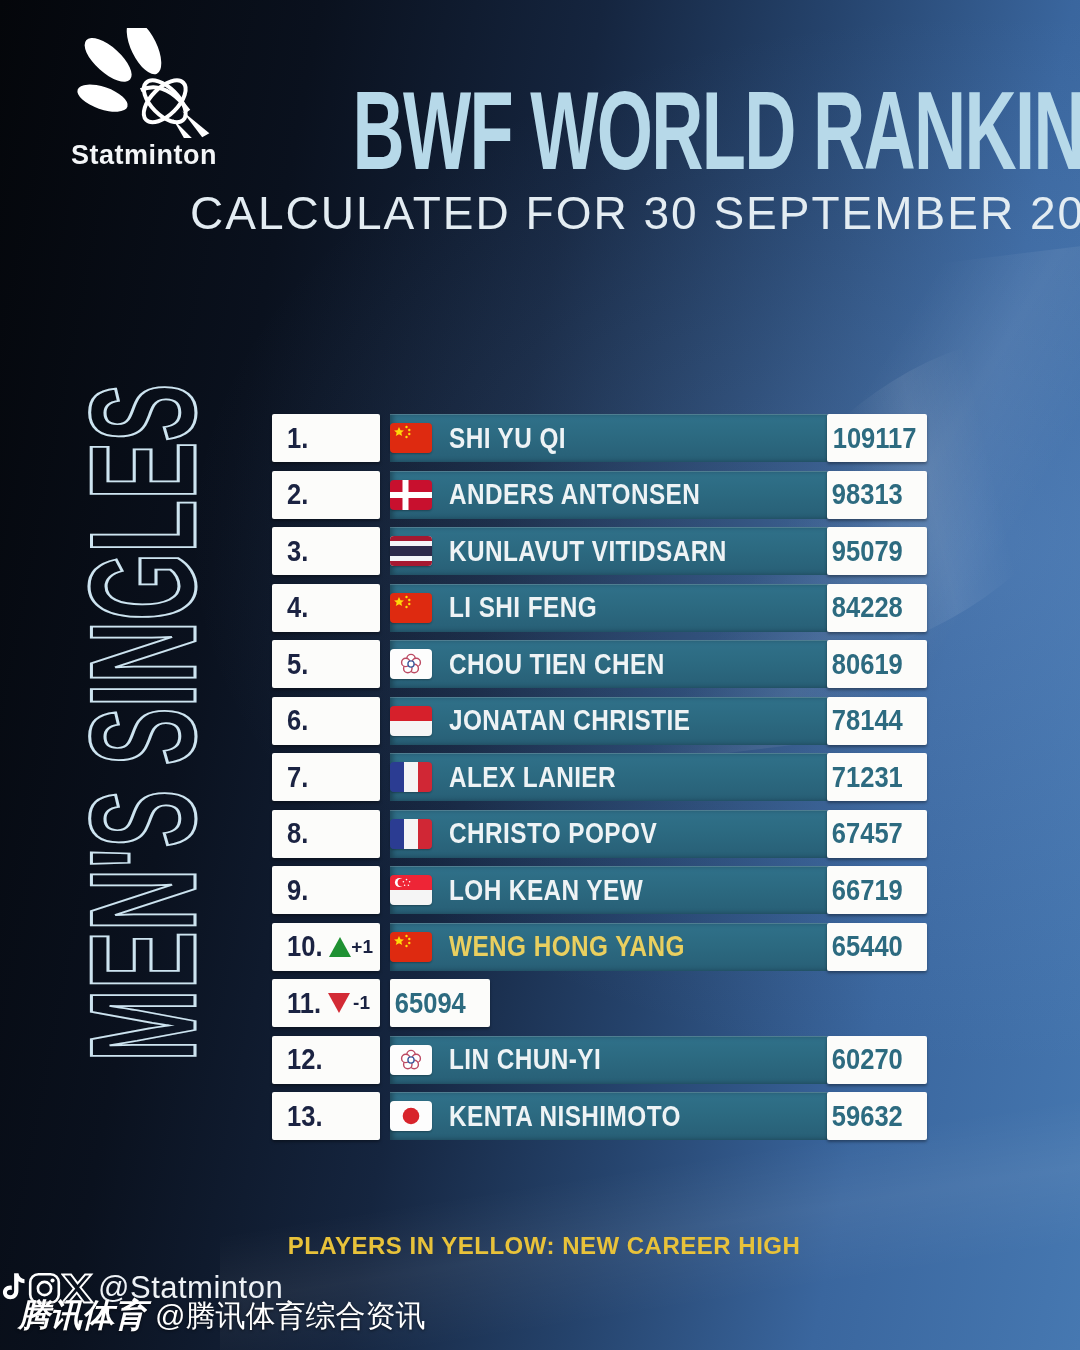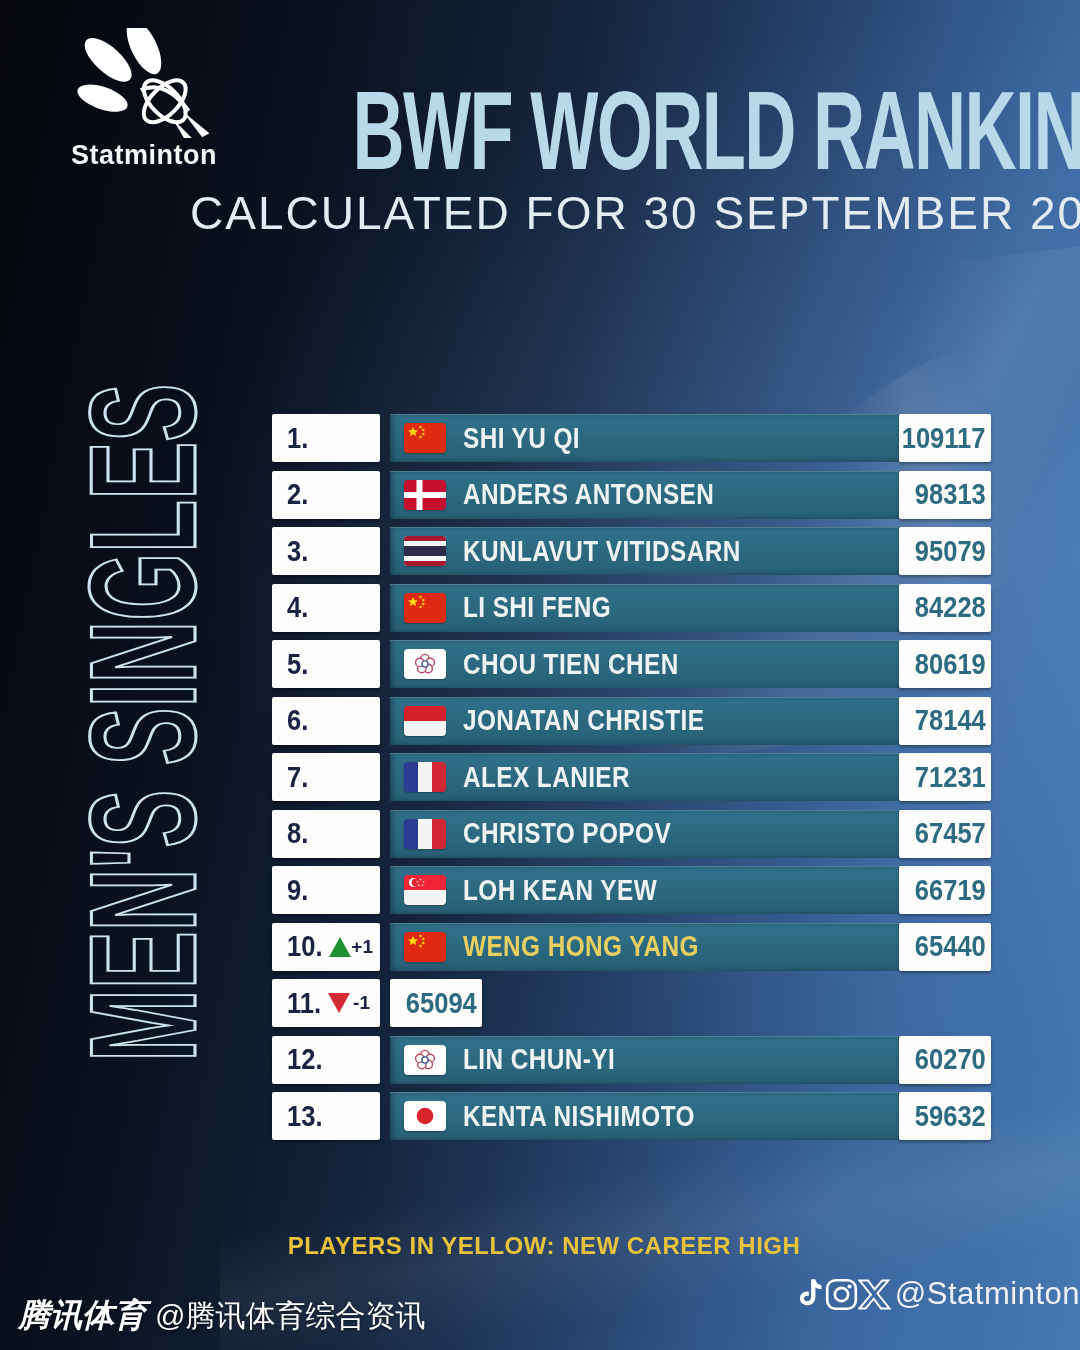--- a/index.html
+++ b/index.html
@@ -40,41 +40,41 @@
   .rank-box{width:108px;flex:none;background:var(--box-white);border-radius:2px;
     display:flex;align-items:center;padding:0 10px 0 15px;box-sizing:border-box;
     box-shadow:0 2px 3px rgba(0,0,0,0.35);}
   .rank{display:inline-block;font-size:29px;font-weight:700;color:var(--rank-navy);
     transform:scaleX(0.88);transform-origin:left center;white-space:nowrap;}
   .tri{width:0;height:0;margin-left:2px;flex:none;}
   .tri.up{border-left:11px solid transparent;border-right:11px solid transparent;border-bottom:20px solid var(--up-green);}
   .tri.down{border-left:11px solid transparent;border-right:11px solid transparent;border-top:20px solid var(--down-red);}
   .change{margin-left:auto;font-size:19px;font-weight:700;color:var(--rank-navy);}
   .row-gap{width:10px;flex:none;}
-  .name-band{width:509px;flex:none;display:flex;align-items:center;gap:17px;
-    padding-left:14px;box-sizing:border-box;
+  .name-band{width:437px;flex:none;display:flex;align-items:center;gap:17px;
+    padding-left:0;box-sizing:border-box;
     background:linear-gradient(180deg,#30718a 0%,var(--row-teal) 45%,#285f76 100%);
     box-shadow:inset 0 1px 0 rgba(255,255,255,0.18), inset 3px 0 5px rgba(5,15,22,0.35);}
   .flag{width:42px;height:30px;flex:none;border-radius:4px;overflow:hidden;
     box-shadow:0 1px 2px rgba(0,0,0,0.3);}
   .flag svg{display:block;width:42px;height:30px;}
   .pname{display:inline-block;font-size:29px;font-weight:700;color:var(--name-white);
     letter-spacing:.5px;transform:scaleX(0.84);transform-origin:left center;white-space:nowrap;}
   .row.hl .pname{color:var(--highlight-yellow);}
-  .points-box{width:92px;flex:none;background:var(--box-white);border-radius:2px;
-    display:flex;align-items:center;justify-content:flex-end;
+  .points-box{width:100px;flex:none;background:var(--box-white);border-radius:2px;
+    display:flex;align-items:center;justify-content:flex-start;
     box-shadow:0 2px 3px rgba(0,0,0,0.35);}
   .points{display:inline-block;font-size:29px;font-weight:700;color:var(--points-teal);
     transform:scaleX(0.88);white-space:nowrap;}
 
   
   .note{position:absolute;left:0;right:0;top:1232px;text-align:center;
     font-size:24px;font-weight:700;letter-spacing:.5px;color:var(--note-yellow);padding-left:8px;}
   .social{position:absolute;left:0;right:0;top:1270px;display:flex;align-items:center;
-    justify-content:flex-end;gap:0;margin-top:6px;}
+    justify-content:flex-start;gap:0;}
   .social svg{display:block;}
   .handle{font-size:31px;font-weight:400;color:#eef2f6;letter-spacing:.5px;margin-left:4px;}
   .watermark{position:absolute;left:18px;top:1294px;display:flex;align-items:baseline;gap:9px;
     color:#ffffff;text-shadow:0 1px 3px rgba(0,0,0,0.6);white-space:nowrap;}
   .wm-bold{font-size:32px;font-weight:800;font-style:italic;}
   .wm-rest{font-size:30px;font-weight:400;}
 </style>
 </head>
 <body>
 

